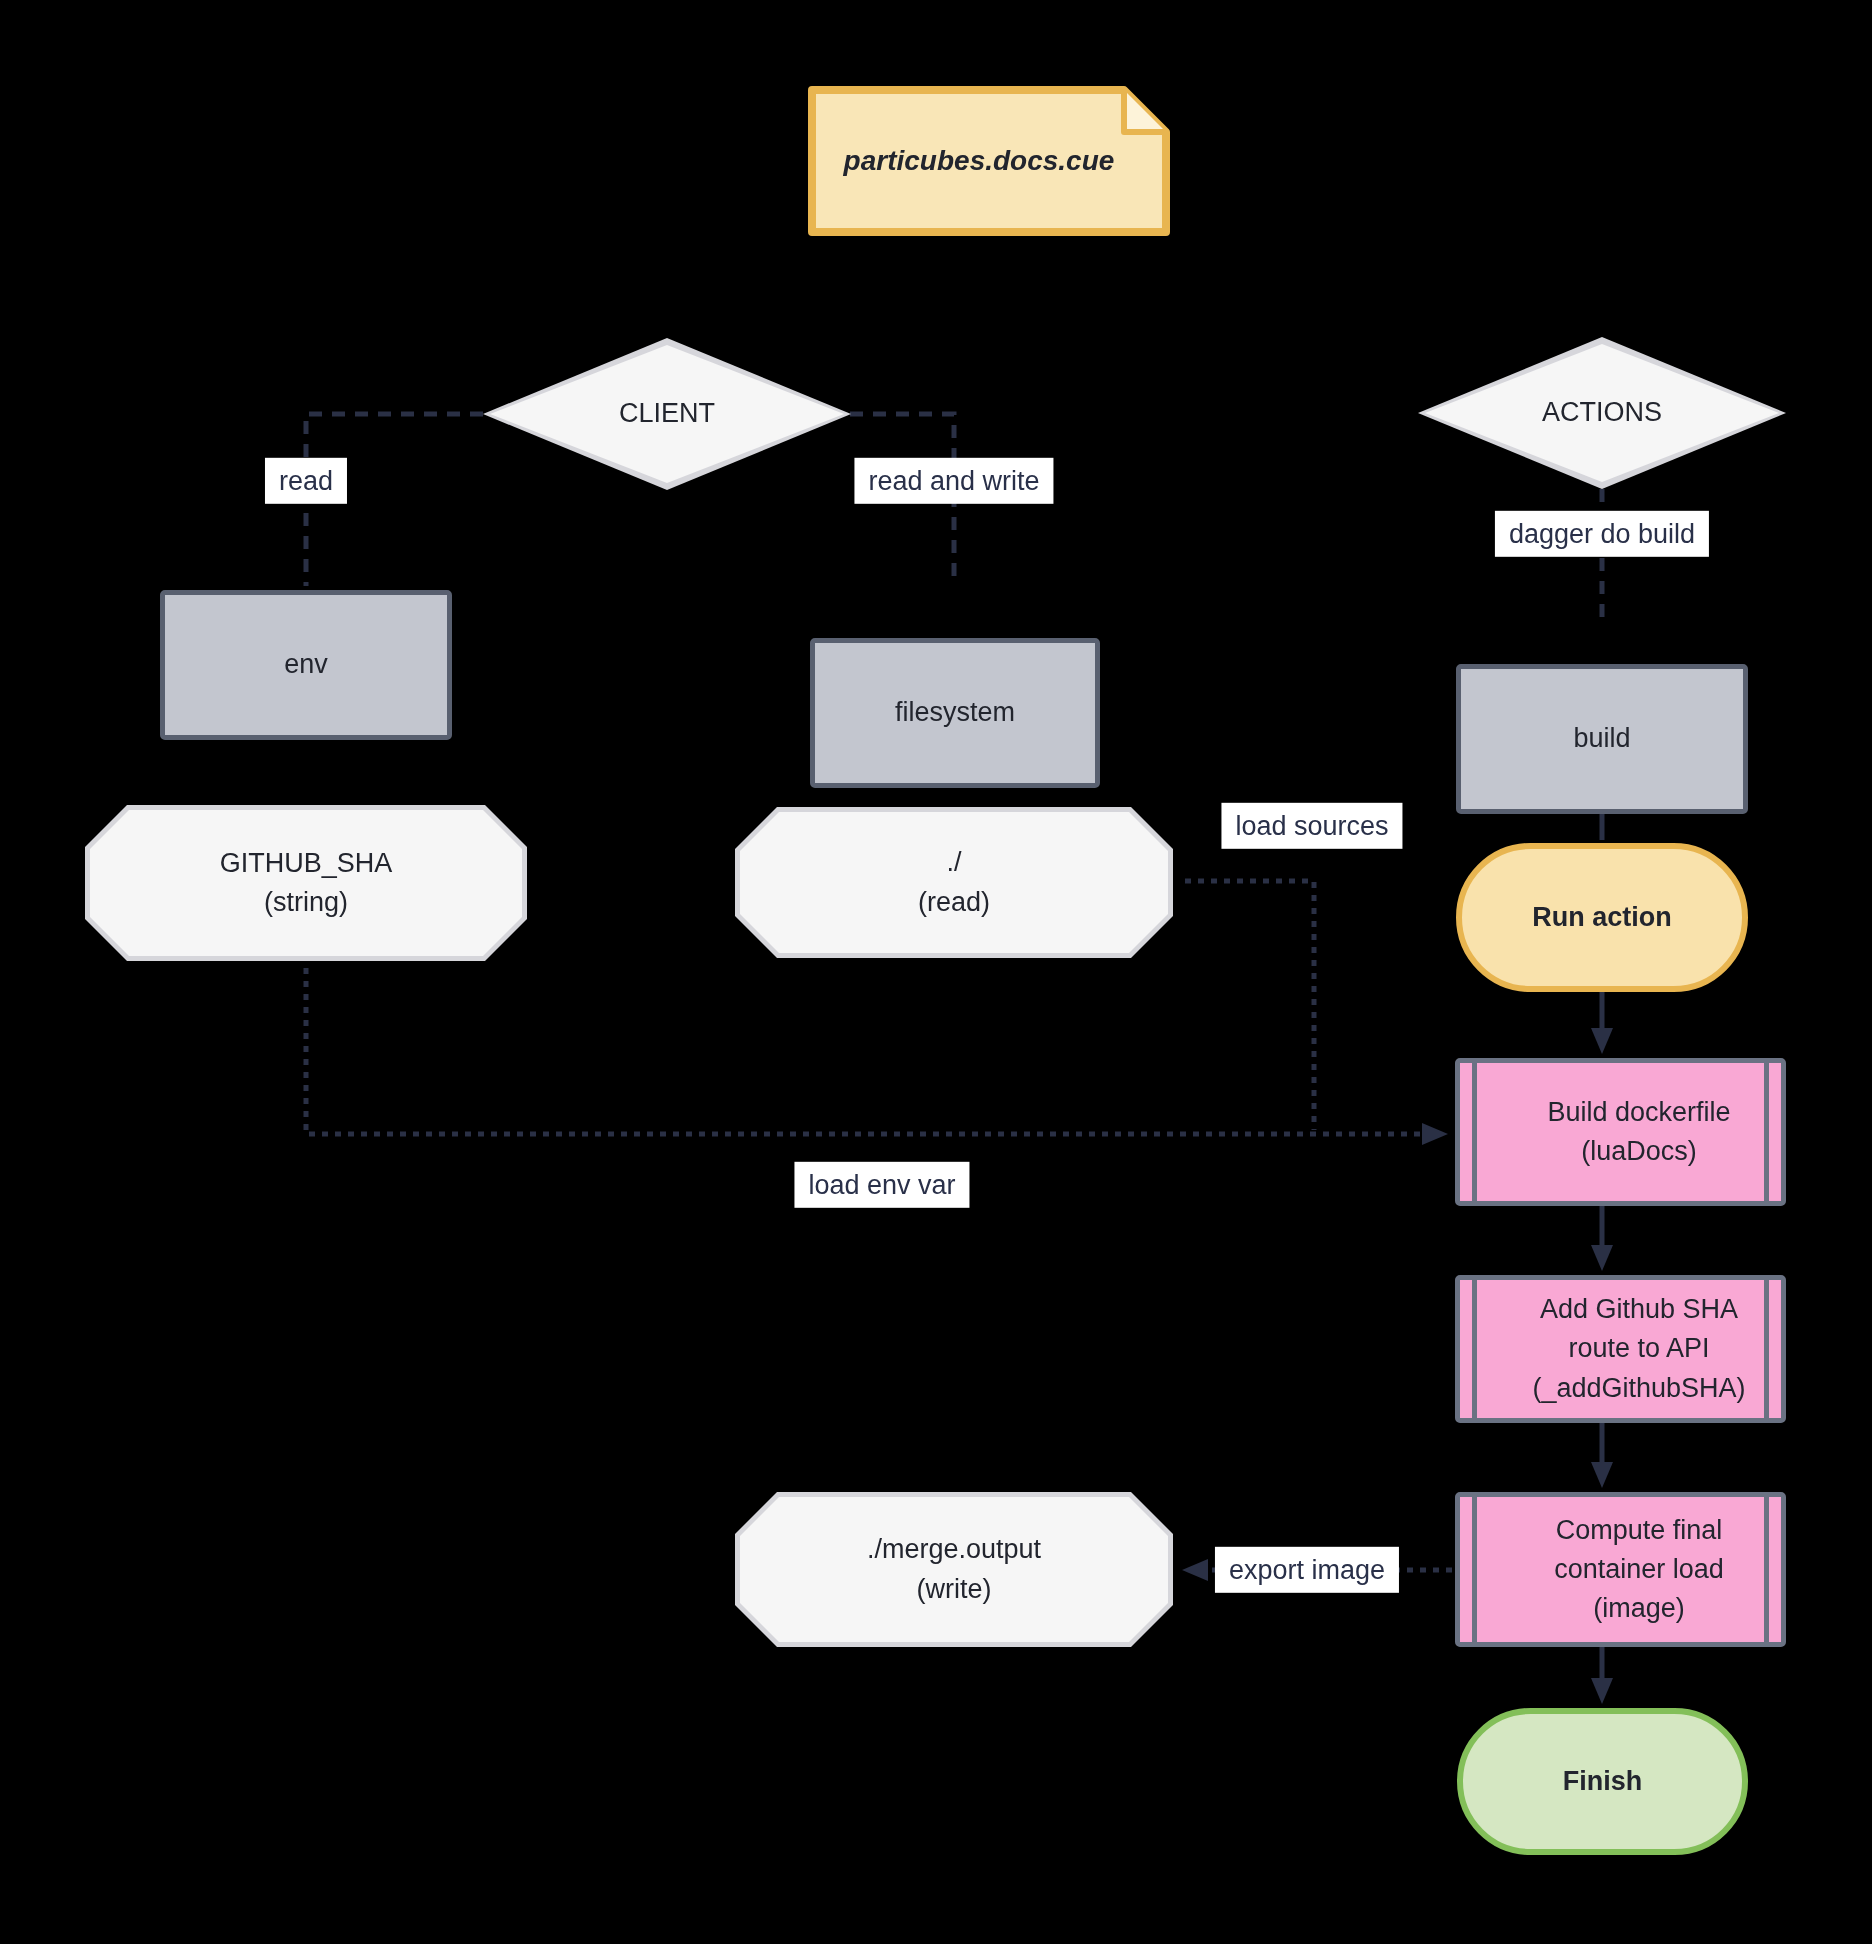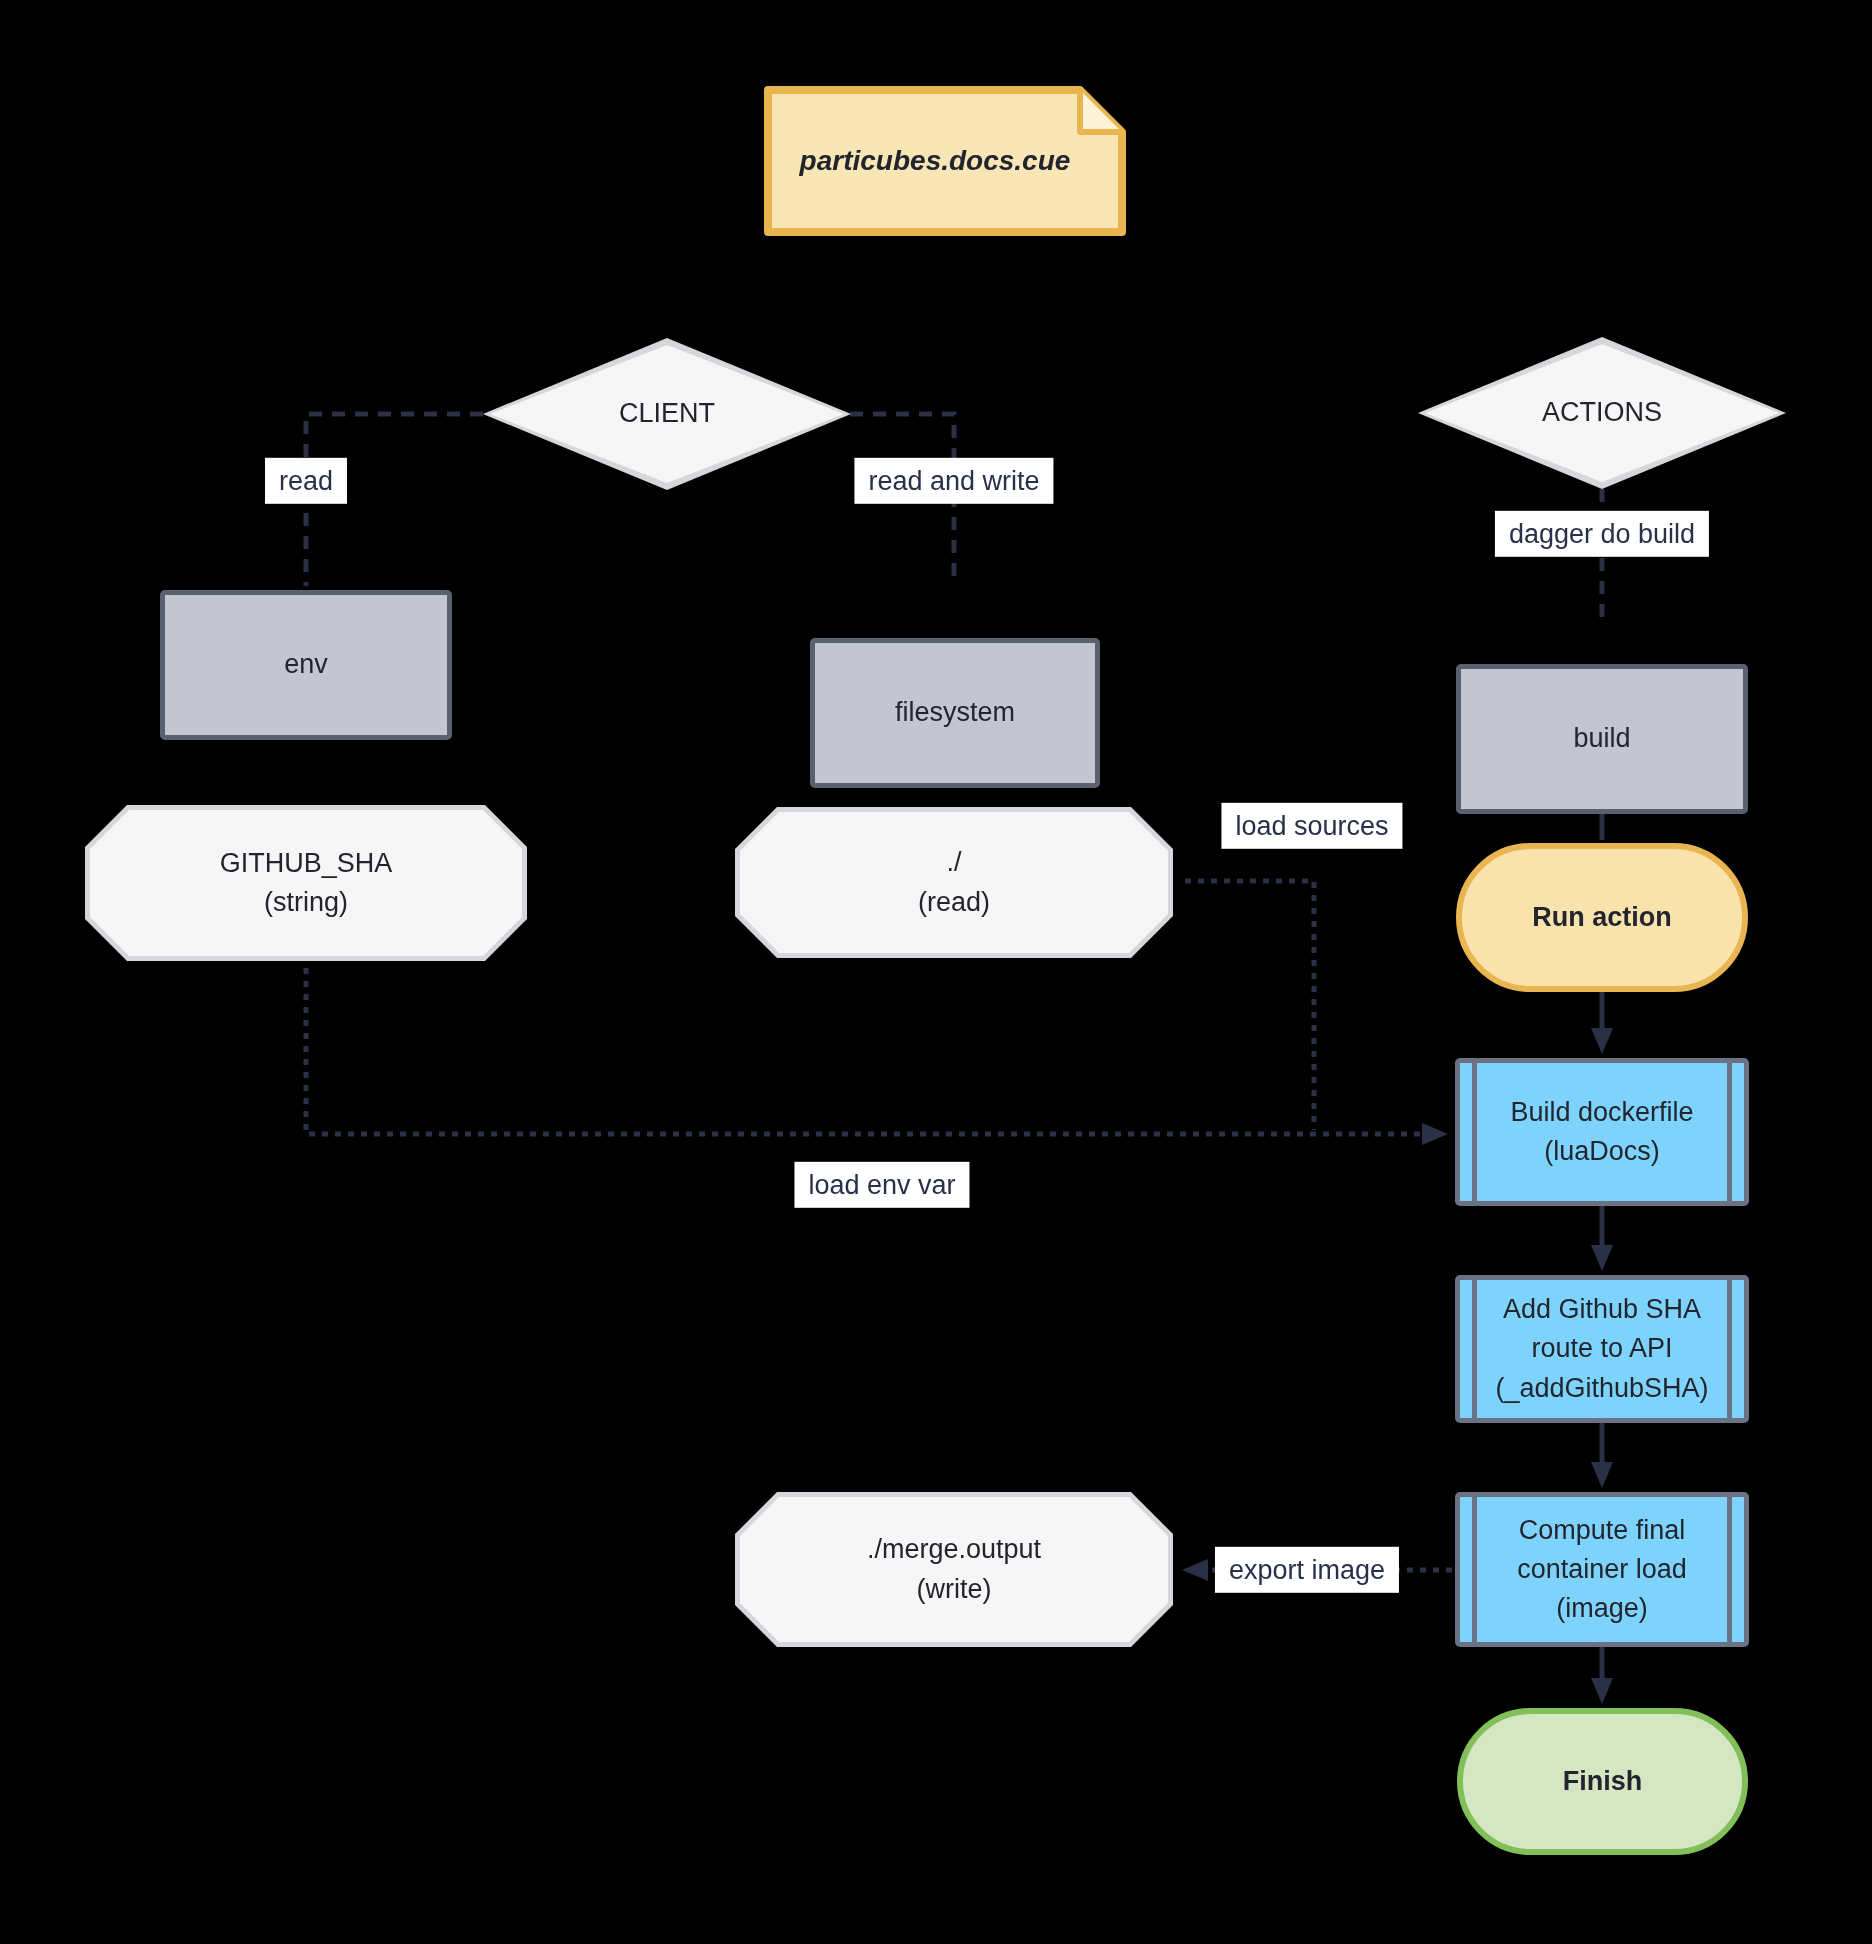--- a/index.html
+++ b/index.html
@@ -12,21 +12,21 @@
     position:absolute;z-index:2;transform:translate(-50%,-50%);
     background:#ffffff;color:#293049;font-size:27px;line-height:1.2;
     padding:7px 14px;white-space:nowrap;
   }
   .node{position:absolute;z-index:3;display:flex;align-items:center;justify-content:center;
     text-align:center;color:#22252e;font-size:27px;line-height:1.45;}
   .node .txt span{display:block;}
   
   .gbox{background:#c3c6cf;border:5px solid #596070;border-radius:5px;}
   
-  .sub{background:#7dd3fc;border:5px solid #6a7283;border-radius:5px;}
+  .sub{background:#f9a8d4;border:5px solid #6a7283;border-radius:5px;padding-left:37px;}
   .sub .bar{position:absolute;top:0;bottom:0;width:5px;background:#6a7283;}
   .sub .bar.l{left:12px;}
   .sub .bar.r{right:12px;}
   
   .pill{border-radius:80px;font-weight:bold;}
   .pill.run{background:#f9e2ac;border:6px solid #e8b550;}
   .pill.finish{background:#d5e7c2;border:6px solid #83bf59;}
   
   .diamond{background:#d6d6db;clip-path:polygon(50% 0,100% 50%,50% 100%,0 50%);}
   .diamond .inner{position:absolute;inset:7px;background:#f6f6f6;
@@ -70,21 +70,21 @@
     <path d="M1452,1570 H1206" fill="none" stroke="#2a3045" stroke-width="5" stroke-dasharray="6 7" marker-end="url(#arrow)"></path>
   </svg>
 
   <div class="edge-label" style="left:306px;top:481px;">read</div>
   <div class="edge-label" style="left:954px;top:481px;">read and write</div>
   <div class="edge-label" style="left:1602px;top:534px;">dagger do build</div>
   <div class="edge-label" style="left:1312px;top:826px;">load sources</div>
   <div class="edge-label" style="left:882px;top:1185px;">load env var</div>
   <div class="edge-label" style="left:1307px;top:1570px;">export image</div>
 
-  <div class="note" style="left:764px;top:86px;width:342px;height:150px;border-radius:10px;">
+  <div class="note" style="left:808px;top:86px;width:342px;height:150px;border-radius:10px;">
     <svg width="362" height="150" viewBox="0 0 362 150">
       <path d="M4,4 L316,4 L358,46 L358,146 L4,146 Z" fill="#f9e6b7" stroke="#e8b550" stroke-width="8" stroke-linejoin="round"></path>
       <path d="M316,4 L316,46 L358,46" fill="#fdf3d9" stroke="#e8b550" stroke-width="6" stroke-linejoin="round"></path>
     </svg>
     <div class="txt">
         <span>particubes.docs.cue</span>
       </div>
   </div>
 
   <div class="node diamond" style="left:483px;top:338px;width:368px;height:152px;">

